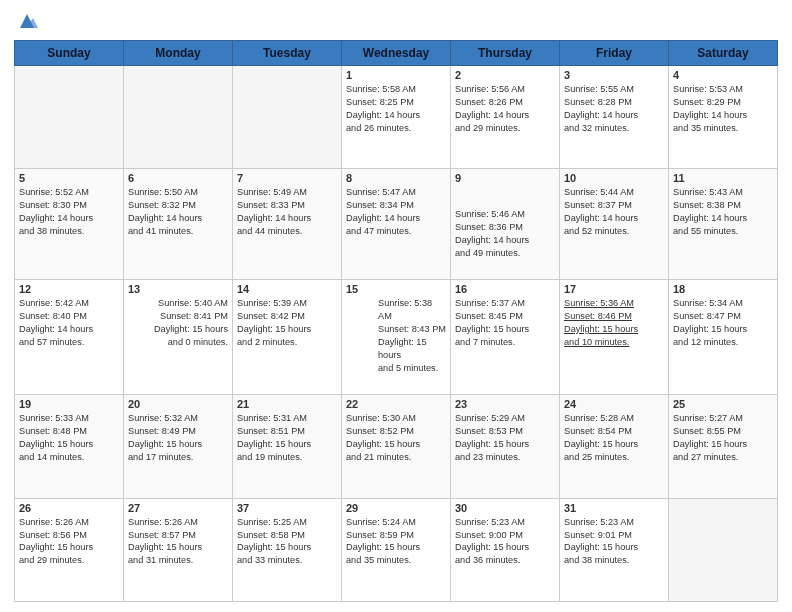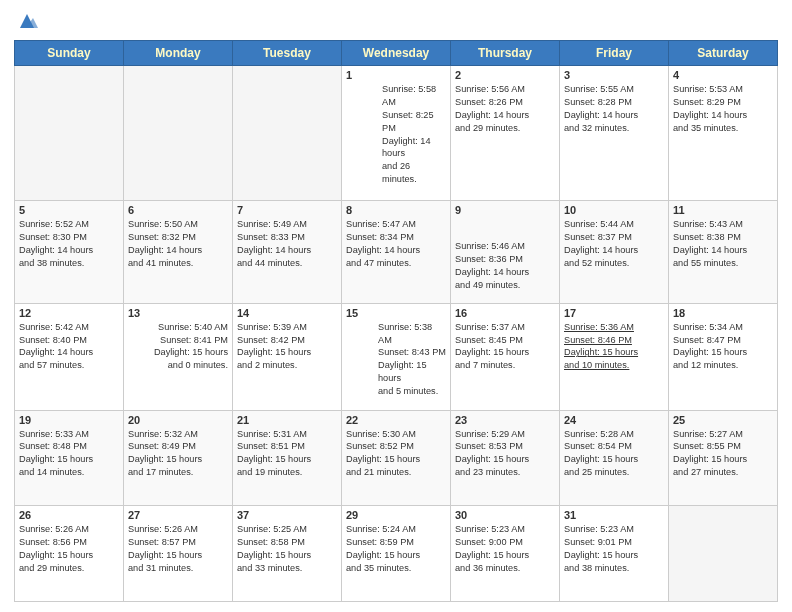--- a/index.html
+++ b/index.html
@@ -58,21 +58,21 @@
     }
     .calendar {
       flex: 1;
       border: 1px solid #ccc;
       border-collapse: collapse;
       width: 100%;
       table-layout: fixed;
     }
     .calendar th {
       background: #3a7abf;
-      color: #fef9c3;
+      color: #0f172a;
       font-size: 12px;
       font-weight: bold;
       padding: 5px 2px;
       border: 1px solid #2e6299;
     }
     .calendar td {
       vertical-align: top;
       border: 1px solid #ccc;
       padding: 3px 4px;
       font-size: 9.5px;
@@ -133,21 +133,21 @@
           <th>Saturday</th>
         </tr>
       </thead>
     <tbody id="cal-body">
         <tr>
           <td class="empty"></td>
           <td class="empty"></td>
           <td class="empty"></td>
           <td>
             <span class="day-number">1</span>
-            <div class="day-info" style="white-space: pre-line; margin-left: 36px;">Sunrise: 5:58 AM
+            <div class="day-info" style="white-space: pre-line;">Sunrise: 5:58 AM
 Sunset: 8:25 PM
 Daylight: 14 hours
 and 26 minutes.</div>
           </td>
           <td>
             <span class="day-number">2</span>
             <div class="day-info" style="white-space: pre-line;">Sunrise: 5:56 AM
 Sunset: 8:26 PM
 Daylight: 14 hours
 and 29 minutes.</div>

